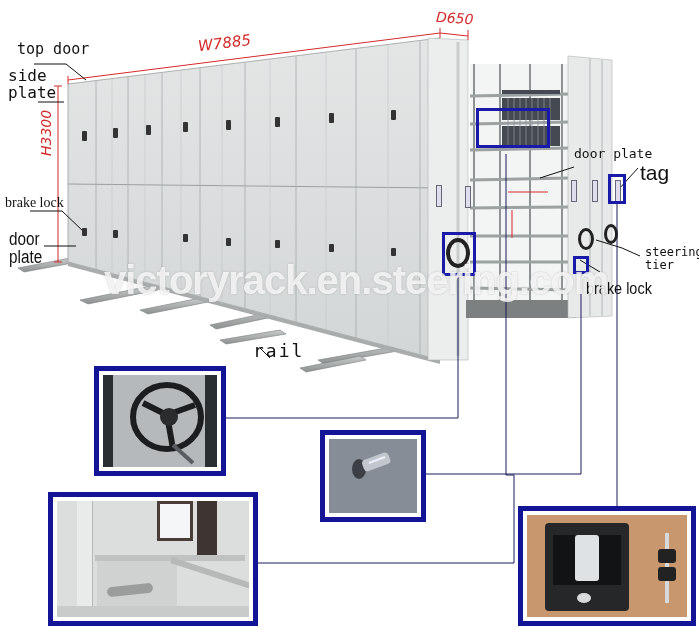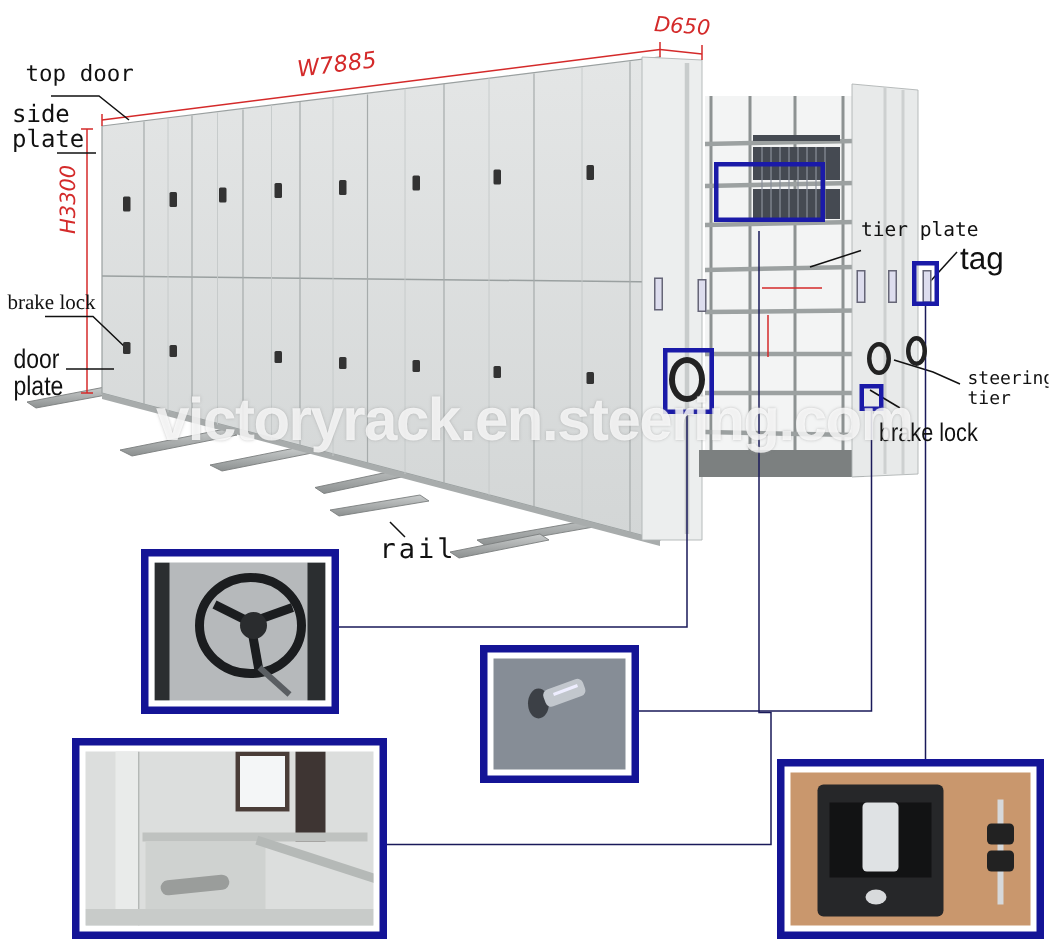--- a/index.html
+++ b/index.html
@@ -179,26 +179,26 @@
 <div class="dim" style="left:198px;top:34px;font-size:15px;transform:rotate(-7deg);">W7885</div>
 <div class="dim" style="left:436px;top:10px;font-size:14px;transform:rotate(4deg);">D650</div>
 <div class="dim" style="left:38px;top:156px;font-size:14px;transform:rotate(-90deg);transform-origin:left top;">H3300</div>
 
 <div class="label mono" style="left:17px;top:42px;font-size:15px;">top door</div>
 <div class="label mono" style="left:8px;top:68px;font-size:16px;">side</div>
 <div class="label mono" style="left:8px;top:85px;font-size:16px;">plate</div>
 <div class="label serif" style="left:5px;top:196px;font-size:14px;">brake lock</div>
 <div class="label sans" style="left:9px;top:230px;font-size:18px;transform:scaleX(0.85);transform-origin:left;">door</div>
 <div class="label sans" style="left:9px;top:248px;font-size:18px;transform:scaleX(0.85);transform-origin:left;">plate</div>
-<div class="label mono" style="left:574px;top:147px;font-size:13px;">tier plate</div>
+<div class="label mono" style="left:574px;top:147px;font-size:13px;">door plate</div>
 <div class="label sans" style="left:640px;top:162px;font-size:21px;">tag</div>
 <div class="label mono" style="left:645px;top:246px;font-size:12px;">steering</div>
 <div class="label mono" style="left:645px;top:259px;font-size:12px;">tier</div>
 <div class="label sans" style="left:586px;top:280px;font-size:17px;transform:scaleX(0.85);transform-origin:left;">brake lock</div>
-<div class="label mono" style="left:253px;top:358px;font-size:18px;letter-spacing:2px;">rail</div>
+<div class="label mono" style="left:253px;top:342px;font-size:18px;letter-spacing:2px;">rail</div>
 
 <div class="watermark" style="left:104px;top:258px;">victoryrack.en.steering.com</div>
 
 <div class="inset" style="left:94px;top:366px;width:132px;height:110px;">
   <div class="inset-inner" style="background:#b6b9bb;">
     <div class="abs" style="left:0;top:0;width:10px;height:100%;background:#2b2e30;"></div>
     <div class="abs" style="right:0;top:0;width:12px;height:100%;background:#2b2e30;"></div>
     <svg width="114" height="92" viewBox="0 0 114 92">
       <ellipse cx="64" cy="42" rx="34" ry="32" fill="none" stroke="#1b1d1f" stroke-width="6"></ellipse>
       <line x1="64" y1="40" x2="40" y2="28" stroke="#1b1d1f" stroke-width="6"></line>

